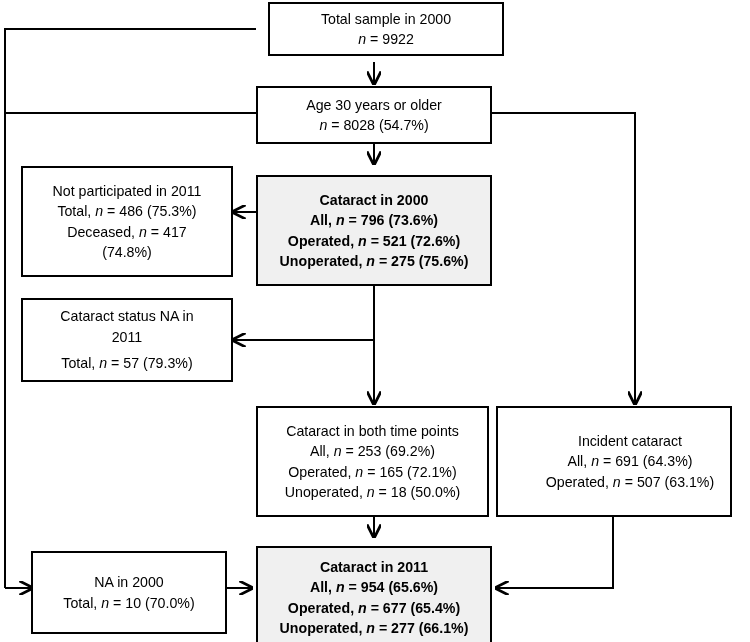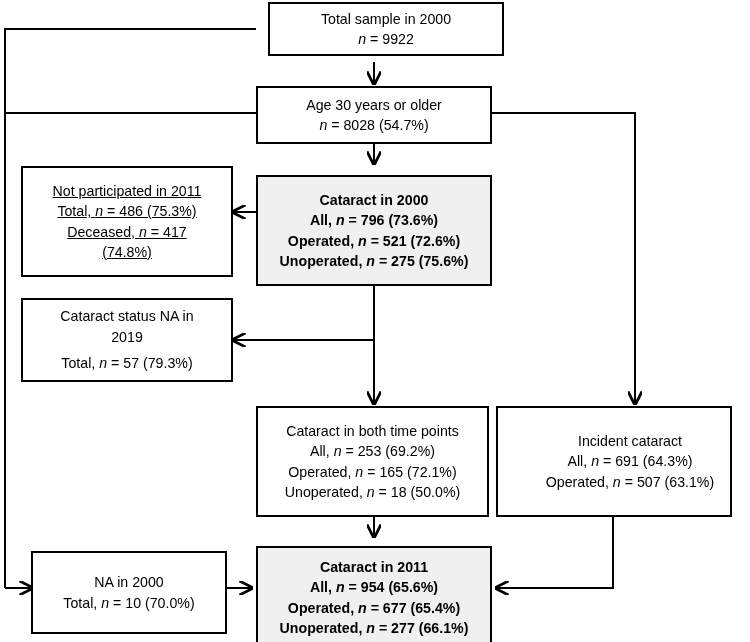--- a/index.html
+++ b/index.html
@@ -98,30 +98,30 @@
     <span class="ln"><i>n</i> = 8028 (54.7%)</span>
   </div>
 
   <div class="node shaded" style="left:256px; top:166px; width:236px; height:111px;">
     <span class="ln">Cataract in 2000</span>
     <span class="ln">All, <i>n</i> = 796 (73.6%)</span>
     <span class="ln">Operated, <i>n</i> = 521 (72.6%)</span>
     <span class="ln">Unoperated, <i>n</i> = 275 (75.6%)</span>
   </div>
 
-  <div class="node" style="left:21px; top:166px; width:212px; height:111px;text-decoration:underline;">
+  <div class="node" style="left:21px; top:166px; width:212px; height:111px;">
     <span class="ln">Not participated in 2011</span>
     <span class="ln">Total, <i>n</i> = 486 (75.3%)</span>
     <span class="ln">Deceased, <i>n</i> = 417</span>
     <span class="ln">(74.8%)</span>
   </div>
 
   <div class="node" style="left:21px; top:298px; width:212px; height:84px;">
     <span class="ln">Cataract status NA in</span>
-    <span class="ln">2019</span>
+    <span class="ln">2011</span>
     <span class="ln" style="height:6px;"></span>
     <span class="ln">Total, <i>n</i> = 57 (79.3%)</span>
   </div>
 
   <div class="node" style="left:256px; top:406px; width:233px; height:111px;">
     <span class="ln">Cataract in both time points</span>
     <span class="ln">All, <i>n</i> = 253 (69.2%)</span>
     <span class="ln">Operated, <i>n</i> = 165 (72.1%)</span>
     <span class="ln">Unoperated, <i>n</i> = 18 (50.0%)</span>
   </div>

